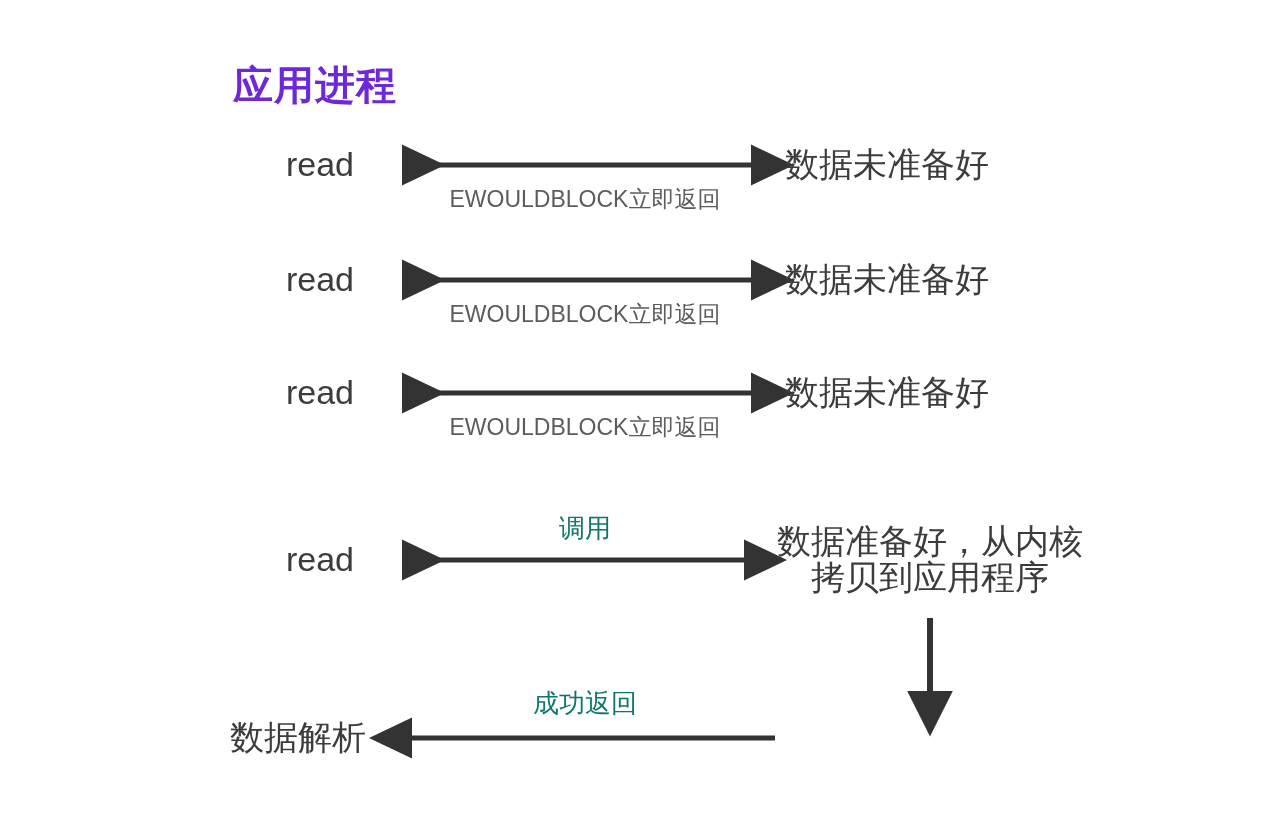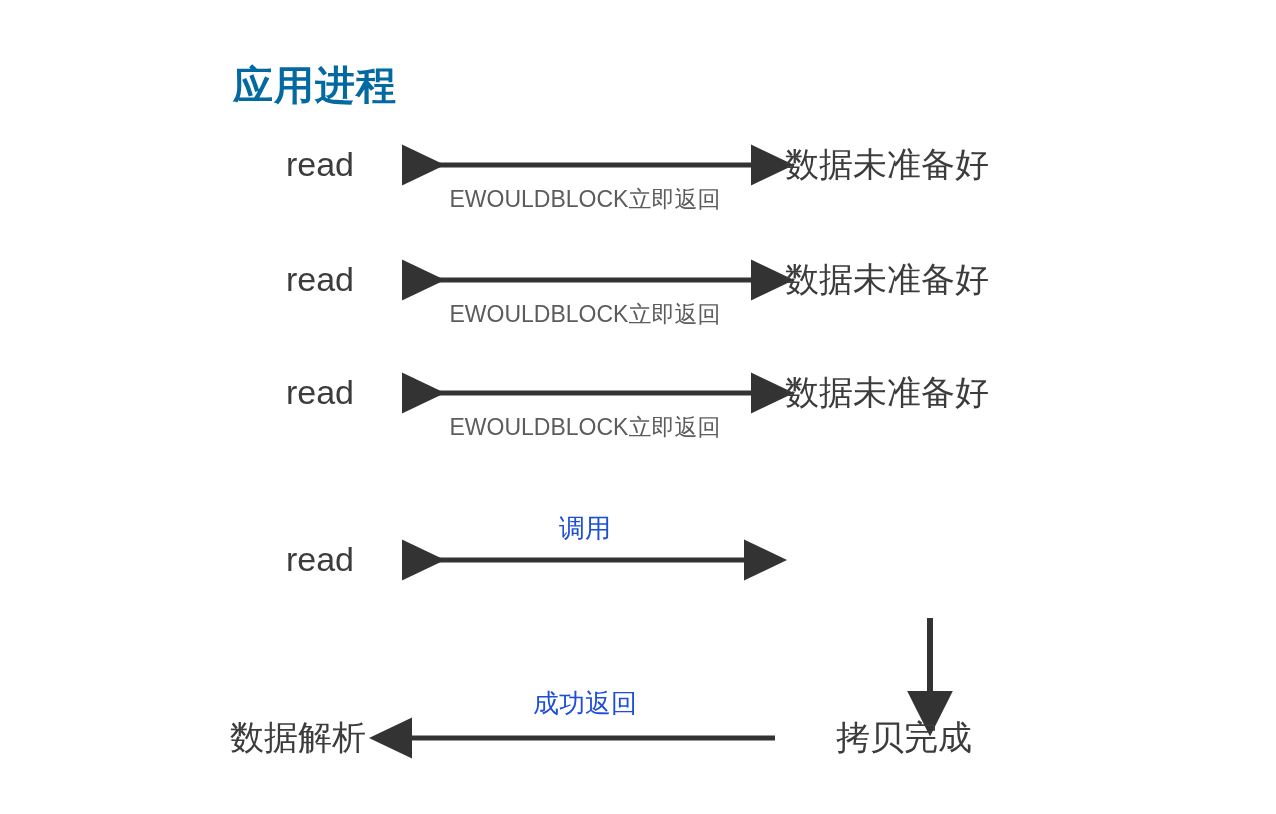--- a/index.html
+++ b/index.html
@@ -15,21 +15,21 @@
     font-family: "Liberation Sans", "DejaVu Sans", sans-serif;
     color: #3a3a3a;
     overflow: hidden;
   }
   .abs { position: absolute; }
 
   
   .col-title {
     font-size: 40px;
     font-weight: bold;
-    color: #0369a1;
+    color: #6d28d9;
     letter-spacing: 1px;
     white-space: nowrap;
     text-align: right;
     transform: translateX(-50%);
   }
 
   
   .side-label {
     font-size: 34px;
     color: #3c3c3c;
@@ -53,21 +53,21 @@
   
   .arrow-label {
     font-size: 23px;
     color: #5c5c5c;
     white-space: nowrap;
     text-align: right;
     transform: translateX(-50%);
   }
   .arrow-label.big {
     font-size: 26px;
-    color: #1d4ed8;
+    color: #0f766e;
   }
 
   
   #arrows {
     position: absolute;
     left: 0;
     top: 0;
     width: 1276px;
     height: 814px;
     pointer-events: none;
@@ -124,19 +124,22 @@
 
   <div class="abs side-label left" style="left:354px; top:280px;">read</div>
   <div class="abs side-label right" style="left:785px; top:280px;">数据未准备好</div>
   <div class="abs arrow-label" style="left:585px; top:299px;">EWOULDBLOCK立即返回</div>
 
   <div class="abs side-label left" style="left:354px; top:393px;">read</div>
   <div class="abs side-label right" style="left:785px; top:393px;">数据未准备好</div>
   <div class="abs arrow-label" style="left:585px; top:412px;">EWOULDBLOCK立即返回</div>
 
   <div class="abs side-label left" style="left:354px; top:560px;">read</div>
+  <div class="abs side-label right centered" style="left:930px; top:560px;">
+    <span class="line">数据准备好，从内核</span>
+    <span class="line">拷贝到应用程序</span>
+  </div>
   <div class="abs arrow-label big" style="left:585px; top:511px;">调用</div>
 
   <div class="abs side-label left" style="left:366px; top:738px;">数据解析</div>
-  <div class="abs side-label right" style="left:836px; top:738px;">拷贝完成</div>
   <div class="abs arrow-label big" style="left:585px; top:686px;">成功返回</div>
 
 </div>
 
 </body></html>

